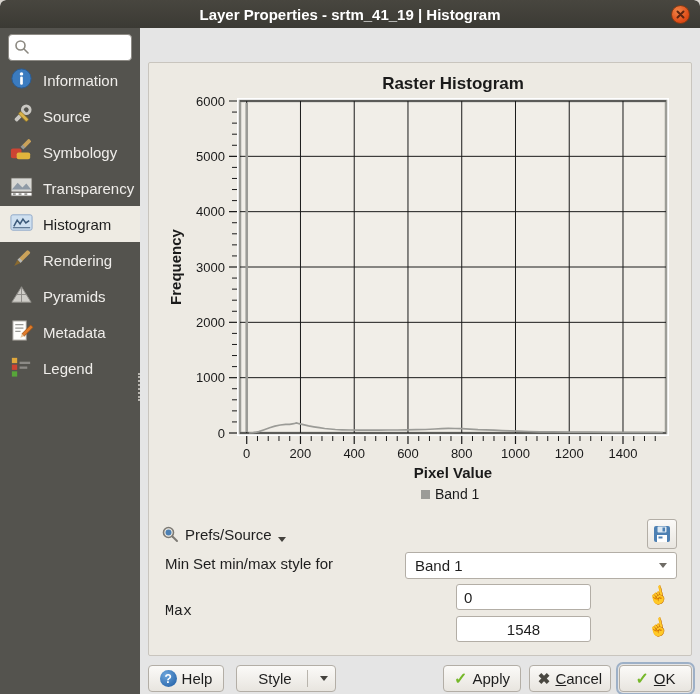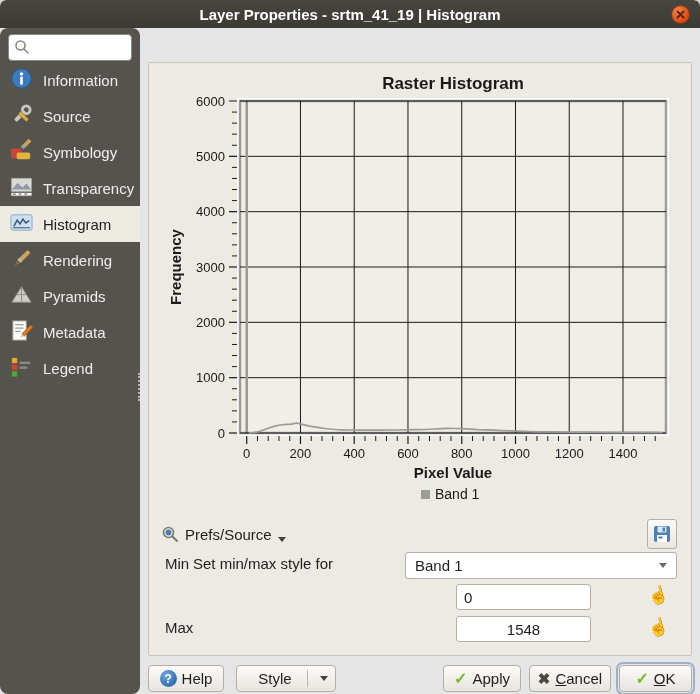--- a/index.html
+++ b/index.html
@@ -12,21 +12,21 @@
               background:linear-gradient(#48463f,#3b3a34); border-radius:6px 6px 0 0;
               display:flex; align-items:center; justify-content:center; }
   .titlebar .title { color:#ffffff; font-weight:bold; font-size:15px; }
   .close-btn { position:absolute; right:10px; top:5px; width:19px; height:19px; border-radius:50%;
                background:radial-gradient(circle at 35% 30%, #f08548, #dd4814 70%);
                border:1px solid #823c15; display:flex; align-items:center; justify-content:center;
                cursor:default; }
   .close-btn svg { display:block; }
 
   
-  .sidebar { position:absolute; left:0; top:28px; width:140px; height:666px; background:#54534e;border-radius:8px; }
+  .sidebar { position:absolute; left:0; top:28px; width:140px; height:666px; background:#54534e; }
   .search-wrap { position:absolute; left:8px; top:6px; width:124px; height:27px; }
   .search-wrap input { width:100%; height:100%; border:1px solid #8d8a84; border-radius:4px;
                        background:#ffffff; padding:2px 6px 2px 26px; font-size:14px;
                        font-family:"Liberation Sans", sans-serif; color:#333; }
   .search-wrap .sicon { position:absolute; left:6px; top:5px; }
   .nav { position:absolute; left:0; top:34px; right:0; }
   .nav-item { height:36px; display:flex; align-items:center; gap:9px; padding-left:9px;
               color:#efedea; font-size:15px; cursor:default; }
   .nav-item.selected { background:#eeebe3; color:#1e1e1e; }
   .nav-item svg { flex:0 0 auto; }
@@ -327,21 +327,21 @@
       <span>Band 1</span>
       <span class="cb-arrow"></span>
     </div>
 
     <span class="fieldlabel" style="left:16px; top:492px;">Min</span>
     <input class="textinput" style="left: 307px; top: 521px;" value="0">
     <button class="handbtn" style="left:498px; top:520px;">
       <span>☝</span>
     </button>
 
-    <span class="fieldlabel" style="left:16px; top:556px;">Max</span>
+    <span class="fieldlabel" style="left:16px; top:540px;font-family:Liberation Mono, monospace;">Max</span>
     <input class="textinput" style="left: 307px; top: 553px; text-align: center;" value="1548">
     <button class="handbtn" style="left:498px; top:552px;">
       <span>☝</span>
     </button>
   </div>
 
   <button class="btn" style="left:148px; width:76px;">
     <span class="help-q">?</span>
     <span>Help</span>
   </button>

